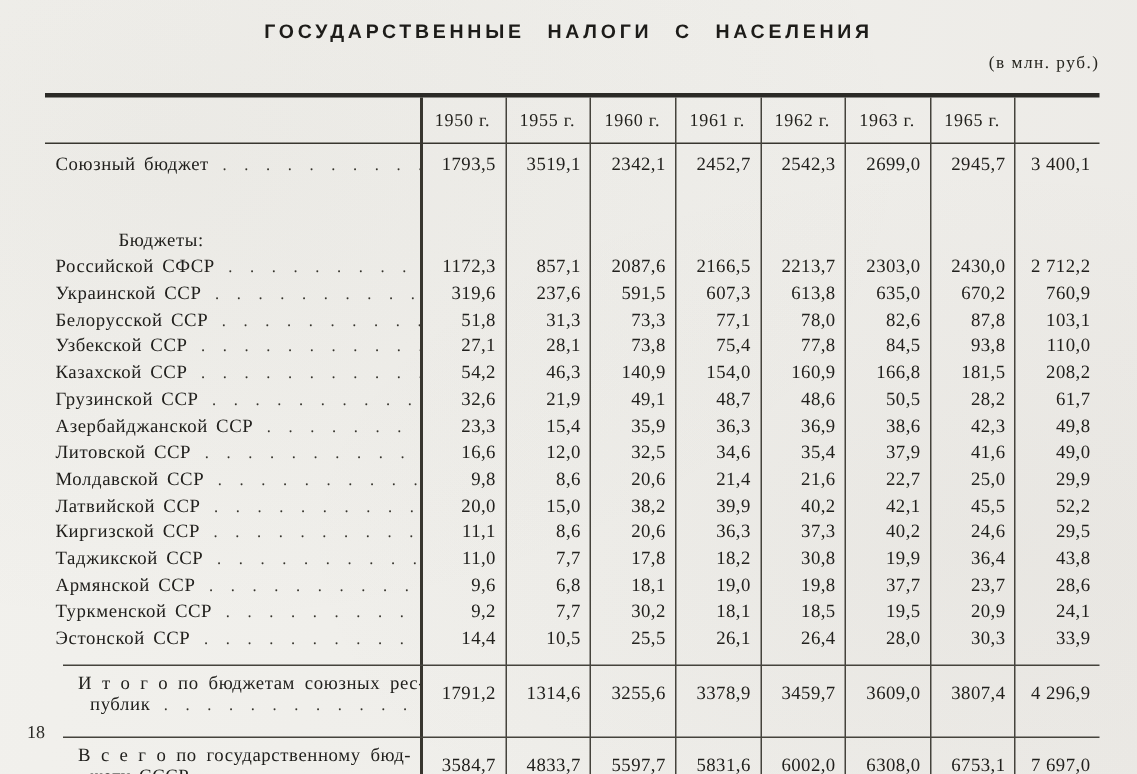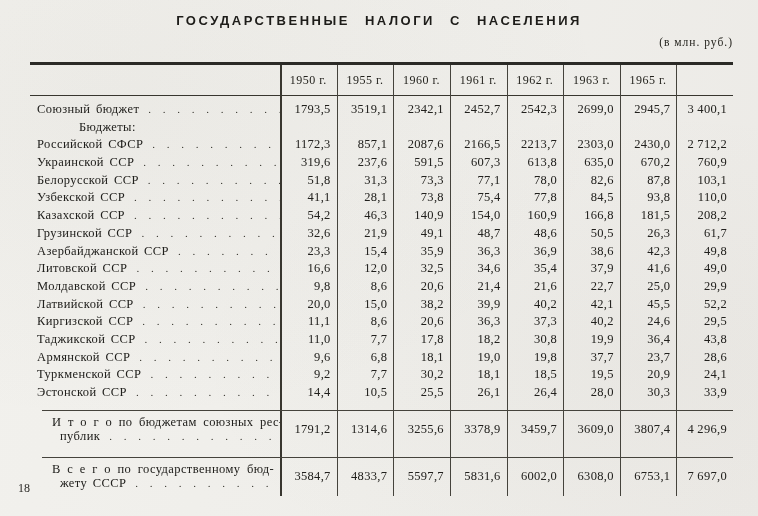--- a/index.html
+++ b/index.html
@@ -35,21 +35,21 @@
   .th{display:flex;align-items:center;justify-content:center;font-size:12px;color:#23221d;letter-spacing:0.5px;font-family:Liberation Serif, serif;}
 
   .tbody{padding-top:5px;}
   .tr{display:grid;grid-template-columns:250px repeat(8,1fr);}
   .tr.normal{height:17.7px;line-height:17.7px;}
   .labelcell{display:flex;align-items:baseline;overflow:hidden;padding-left:7px;font-size:12.5px;white-space:nowrap;}
   .lbl{letter-spacing:0.4px;word-spacing:2px;}
   .dots{flex:1;overflow:hidden;white-space:nowrap;font-size:11px;color:#35332c;letter-spacing:2px;word-spacing:5px;padding:0 4px 0 9px;}
   .td.num{text-align:right;padding-right:6px;font-size:12.5px;align-self:center;letter-spacing:0.3px;}
 
-  .tr.subhead{height:17.7px;line-height:17.7px;}
+  .tr.subhead{height:17.7px;line-height:17.7px;margin-top:33px;}
   .tr.subhead .labelcell{padding-left:49px;}
 
   .tr.total{position:relative;margin-top:9px;padding:4px 0 5px 0;}
   .tr.total::before{content:'';position:absolute;top:-1px;left:12px;right:0;height:1px;background:#45433c;z-index:3;}
   .tr.total .labelcell{display:block;padding-left:0;}
   .tr.total .l1{padding-left:22px;font-size:12.5px;line-height:14px;letter-spacing:0.4px;word-spacing:3px;white-space:nowrap;}
   .tr.total .l2{padding-left:30px;display:flex;align-items:baseline;font-size:12.5px;line-height:15px;}
   .tr.total .td.num{font-size:12.5px;}
 </style>
 </head>
@@ -138,21 +138,21 @@
           <div class="td num">78,0</div>
           <div class="td num">82,6</div>
           <div class="td num">87,8</div>
           <div class="td num">103,1</div>
         </div>
         <div class="tr normal">
           <div class="td labelcell">
             <div class="lbl">Узбекской ССР</div>
             <div class="dots">. . . . . . . . . . . . . . . . . . . . . . . . . . . . . . . . . . . . . . . . </div>
           </div>
-          <div class="td num">41,1</div>
+          <div class="td num">27,1</div>
           <div class="td num">28,1</div>
           <div class="td num">73,8</div>
           <div class="td num">75,4</div>
           <div class="td num">77,8</div>
           <div class="td num">84,5</div>
           <div class="td num">93,8</div>
           <div class="td num">110,0</div>
         </div>
         <div class="tr normal">
           <div class="td labelcell">
@@ -172,21 +172,21 @@
           <div class="td labelcell">
             <div class="lbl">Грузинской ССР</div>
             <div class="dots">. . . . . . . . . . . . . . . . . . . . . . . . . . . . . . . . . . . . . . . . </div>
           </div>
           <div class="td num">32,6</div>
           <div class="td num">21,9</div>
           <div class="td num">49,1</div>
           <div class="td num">48,7</div>
           <div class="td num">48,6</div>
           <div class="td num">50,5</div>
-          <div class="td num">26,3</div>
+          <div class="td num">28,2</div>
           <div class="td num">61,7</div>
         </div>
         <div class="tr normal">
           <div class="td labelcell">
             <div class="lbl">Азербайджанской ССР</div>
             <div class="dots">. . . . . . . . . . . . . . . . . . . . . . . . . . . . . . . . . . . . . . . . </div>
           </div>
           <div class="td num">23,3</div>
           <div class="td num">15,4</div>
           <div class="td num">35,9</div>

